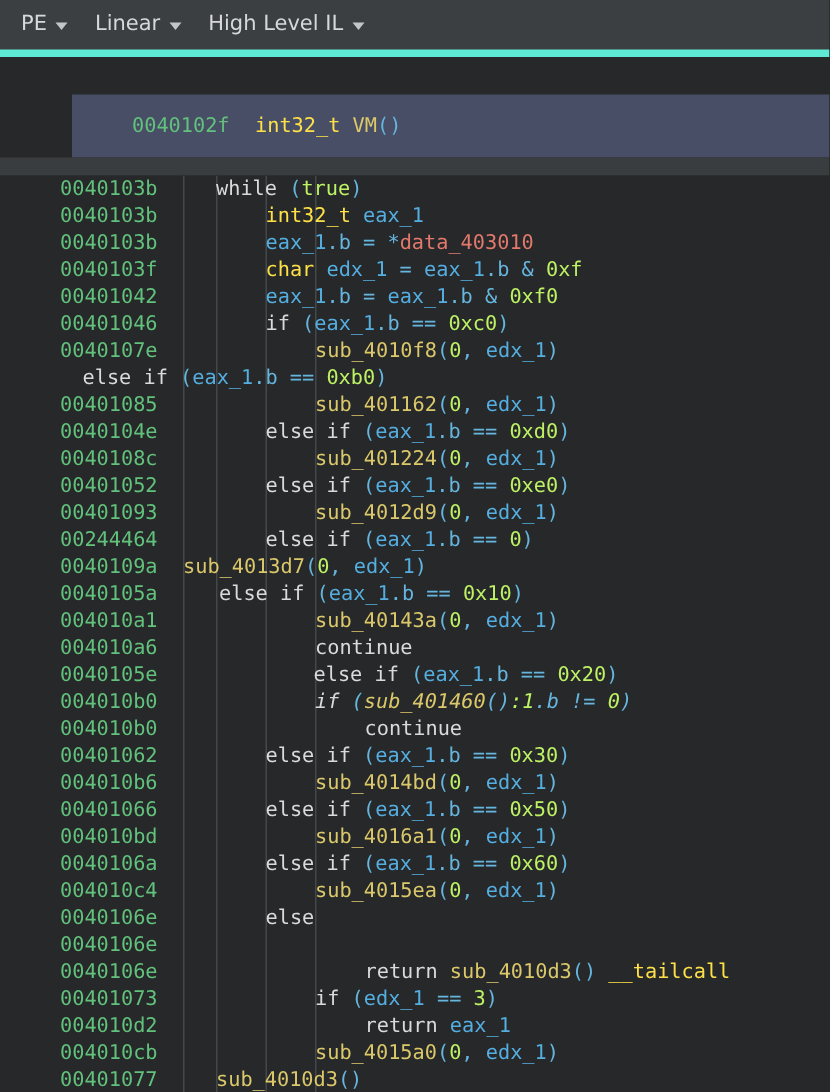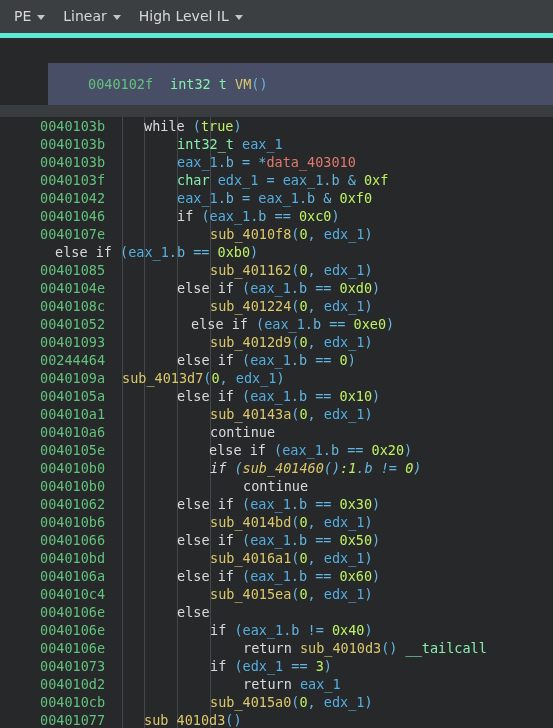--- a/index.html
+++ b/index.html
@@ -116,21 +116,21 @@
   }
   .code-text {
     flex: 1 1 auto;
     white-space: pre;
     font-family: "DejaVu Sans Mono", monospace;
     overflow: hidden;
   }
 
   
   .t-kw    { color: #d8dadc; }  
-  .t-type  { color: #86efac; }  
+  .t-type  { color: #fde047; }  
   .t-var   { color: #55aee0; }  
   .t-fn    { color: #dac86a; }  
   .t-num   { color: #bef264; }  
   .t-data  { color: #e2796c; }  
   .t-punct { color: #66b5dd; }  
   .t-plain { color: #c8cace; }
 </style>
 </head>
 <body>
 
@@ -170,37 +170,37 @@
       <div class="line"><span class="addr">0040103b</span><span class="code-text" style="padding-left: 55px;"><span class="t-type">int32_t </span><span class="t-var">eax_1</span></span></div>
       <div class="line"><span class="addr">0040103b</span><span class="code-text" style="padding-left: 55px;"><span class="t-var">eax_1</span><span class="t-punct">.b</span><span class="t-punct"> = </span><span class="t-punct">*</span><span class="t-data">data_403010</span></span></div>
       <div class="line"><span class="addr">0040103f</span><span class="code-text" style="padding-left: 55px;"><span class="t-type">char </span><span class="t-var">edx_1</span><span class="t-punct"> = </span><span class="t-var">eax_1</span><span class="t-punct">.b</span><span class="t-punct"> &amp; </span><span class="t-num">0xf</span></span></div>
       <div class="line"><span class="addr">00401042</span><span class="code-text" style="padding-left: 55px;"><span class="t-var">eax_1</span><span class="t-punct">.b</span><span class="t-punct"> = </span><span class="t-var">eax_1</span><span class="t-punct">.b</span><span class="t-punct"> &amp; </span><span class="t-num">0xf0</span></span></div>
       <div class="line"><span class="addr">00401046</span><span class="code-text" style="padding-left: 55px;"><span class="t-kw">if </span><span class="t-punct">(</span><span class="t-var">eax_1</span><span class="t-punct">.b</span><span class="t-punct"> == </span><span class="t-num">0xc0</span><span class="t-punct">)</span></span></div>
       <div class="line"><span class="addr">0040107e</span><span class="code-text" style="padding-left: 88px;"><span class="t-fn">sub_4010f8</span><span class="t-punct">(</span><span class="t-num">0</span><span class="t-punct">, </span><span class="t-var">edx_1</span><span class="t-punct">)</span></span></div>
       <div class="line"><span class="code-text" style="padding-left: 55px;"><span class="t-kw">else if </span><span class="t-punct">(</span><span class="t-var">eax_1</span><span class="t-punct">.b</span><span class="t-punct"> == </span><span class="t-num">0xb0</span><span class="t-punct">)</span></span></div>
       <div class="line"><span class="addr">00401085</span><span class="code-text" style="padding-left: 88px;"><span class="t-fn">sub_401162</span><span class="t-punct">(</span><span class="t-num">0</span><span class="t-punct">, </span><span class="t-var">edx_1</span><span class="t-punct">)</span></span></div>
       <div class="line"><span class="addr">0040104e</span><span class="code-text" style="padding-left: 55px;"><span class="t-kw">else if </span><span class="t-punct">(</span><span class="t-var">eax_1</span><span class="t-punct">.b</span><span class="t-punct"> == </span><span class="t-num">0xd0</span><span class="t-punct">)</span></span></div>
       <div class="line"><span class="addr">0040108c</span><span class="code-text" style="padding-left: 88px;"><span class="t-fn">sub_401224</span><span class="t-punct">(</span><span class="t-num">0</span><span class="t-punct">, </span><span class="t-var">edx_1</span><span class="t-punct">)</span></span></div>
-      <div class="line"><span class="addr">00401052</span><span class="code-text" style="padding-left: 69px;"><span class="t-kw">else if </span><span class="t-punct">(</span><span class="t-var">eax_1</span><span class="t-punct">.b</span><span class="t-punct"> == </span><span class="t-num">0xe0</span><span class="t-punct">)</span></span></div>
+      <div class="line"><span class="addr">00401052</span><span class="code-text" style="padding-left: 55px;"><span class="t-kw">else if </span><span class="t-punct">(</span><span class="t-var">eax_1</span><span class="t-punct">.b</span><span class="t-punct"> == </span><span class="t-num">0xe0</span><span class="t-punct">)</span></span></div>
       <div class="line"><span class="addr">00401093</span><span class="code-text" style="padding-left: 88px;"><span class="t-fn">sub_4012d9</span><span class="t-punct">(</span><span class="t-num">0</span><span class="t-punct">, </span><span class="t-var">edx_1</span><span class="t-punct">)</span></span></div>
       <div class="line"><span class="addr">00244464</span><span class="code-text" style="padding-left: 55px;"><span class="t-kw">else if </span><span class="t-punct">(</span><span class="t-var">eax_1</span><span class="t-punct">.b</span><span class="t-punct"> == </span><span class="t-num">0</span><span class="t-punct">)</span></span></div>
       <div class="line"><span class="addr">0040109a</span><span class="code-text" style=""><span class="t-fn">sub_4013d7</span><span class="t-punct">(</span><span class="t-num">0</span><span class="t-punct">, </span><span class="t-var">edx_1</span><span class="t-punct">)</span></span></div>
-      <div class="line"><span class="addr">0040105a</span><span class="code-text" style="padding-left: 55px;"><span class="t-kw">else if </span><span class="t-punct">(</span><span class="t-var">eax_1</span><span class="t-punct">.b</span><span class="t-punct"> == </span><span class="t-num">0x10</span><span class="t-punct">)</span></span></div>
+      <div class="line"><span class="addr">0040105a</span><span class="code-text" style=" margin-left: 24px;"><span class="t-kw">else if </span><span class="t-punct">(</span><span class="t-var">eax_1</span><span class="t-punct">.b</span><span class="t-punct"> == </span><span class="t-num">0x10</span><span class="t-punct">)</span></span></div>
       <div class="line"><span class="addr">004010a1</span><span class="code-text" style="padding-left: 88px;"><span class="t-fn">sub_40143a</span><span class="t-punct">(</span><span class="t-num">0</span><span class="t-punct">, </span><span class="t-var">edx_1</span><span class="t-punct">)</span></span></div>
       <div class="line"><span class="addr">004010a6</span><span class="code-text" style="padding-left: 88px;"><span class="t-kw">continue</span></span></div>
       <div class="line"><span class="addr">0040105e</span><span class="code-text" style="padding-left: 87px;"><span class="t-kw">else if </span><span class="t-punct">(</span><span class="t-var">eax_1</span><span class="t-punct">.b</span><span class="t-punct"> == </span><span class="t-num">0x20</span><span class="t-punct">)</span></span></div>
       <div class="line"><span class="addr">004010b0</span><span class="code-text" style="padding-left: 88px; font-style: italic;"><span class="t-kw">if </span><span class="t-punct">(</span><span class="t-fn">sub_401460</span><span class="t-punct">()</span><span class="t-num">:1</span><span class="t-punct">.b</span><span class="t-punct"> != </span><span class="t-num">0</span><span class="t-punct">)</span></span></div>
       <div class="line"><span class="addr">004010b0</span><span class="code-text" style="padding-left: 121px;"><span class="t-kw">continue</span></span></div>
       <div class="line"><span class="addr">00401062</span><span class="code-text" style="padding-left: 55px;"><span class="t-kw">else if </span><span class="t-punct">(</span><span class="t-var">eax_1</span><span class="t-punct">.b</span><span class="t-punct"> == </span><span class="t-num">0x30</span><span class="t-punct">)</span></span></div>
       <div class="line"><span class="addr">004010b6</span><span class="code-text" style="padding-left: 88px;"><span class="t-fn">sub_4014bd</span><span class="t-punct">(</span><span class="t-num">0</span><span class="t-punct">, </span><span class="t-var">edx_1</span><span class="t-punct">)</span></span></div>
       <div class="line"><span class="addr">00401066</span><span class="code-text" style="padding-left: 55px;"><span class="t-kw">else if </span><span class="t-punct">(</span><span class="t-var">eax_1</span><span class="t-punct">.b</span><span class="t-punct"> == </span><span class="t-num">0x50</span><span class="t-punct">)</span></span></div>
       <div class="line"><span class="addr">004010bd</span><span class="code-text" style="padding-left: 88px;"><span class="t-fn">sub_4016a1</span><span class="t-punct">(</span><span class="t-num">0</span><span class="t-punct">, </span><span class="t-var">edx_1</span><span class="t-punct">)</span></span></div>
       <div class="line"><span class="addr">0040106a</span><span class="code-text" style="padding-left: 55px;"><span class="t-kw">else if </span><span class="t-punct">(</span><span class="t-var">eax_1</span><span class="t-punct">.b</span><span class="t-punct"> == </span><span class="t-num">0x60</span><span class="t-punct">)</span></span></div>
       <div class="line"><span class="addr">004010c4</span><span class="code-text" style="padding-left: 88px;"><span class="t-fn">sub_4015ea</span><span class="t-punct">(</span><span class="t-num">0</span><span class="t-punct">, </span><span class="t-var">edx_1</span><span class="t-punct">)</span></span></div>
       <div class="line"><span class="addr">0040106e</span><span class="code-text" style="padding-left: 55px;"><span class="t-kw">else</span></span></div>
-      <div class="line"><span class="addr">0040106e</span><span class="code-text" style="padding-left: 88px;"><span class="t-kw">if </span><span class="t-punct">(</span><span class="t-var">eax_1</span><span class="t-punct">.b</span><span class="t-punct"> != </span><span class="t-num">0x40</span><span class="t-punct">)</span></span></div>
+      <div class="line"><span class="addr">0040106e</span></div>
       <div class="line"><span class="addr">0040106e</span><span class="code-text" style="padding-left: 121px;"><span class="t-kw">return </span><span class="t-fn">sub_4010d3</span><span class="t-punct">()</span><span class="t-type"> __tailcall</span></span></div>
       <div class="line"><span class="addr">00401073</span><span class="code-text" style="padding-left: 88px;"><span class="t-kw">if </span><span class="t-punct">(</span><span class="t-var">edx_1</span><span class="t-punct"> == </span><span class="t-num">3</span><span class="t-punct">)</span></span></div>
       <div class="line"><span class="addr">004010d2</span><span class="code-text" style="padding-left: 121px;"><span class="t-kw">return </span><span class="t-var">eax_1</span></span></div>
       <div class="line"><span class="addr">004010cb</span><span class="code-text" style="padding-left: 88px;"><span class="t-fn">sub_4015a0</span><span class="t-punct">(</span><span class="t-num">0</span><span class="t-punct">, </span><span class="t-var">edx_1</span><span class="t-punct">)</span></span></div>
       <div class="line"><span class="addr">00401077</span><span class="code-text" style="padding-left: 22px;"><span class="t-fn">sub_4010d3</span><span class="t-punct">()</span></span></div>
     </div>
 </div>
 
 </body></html>

